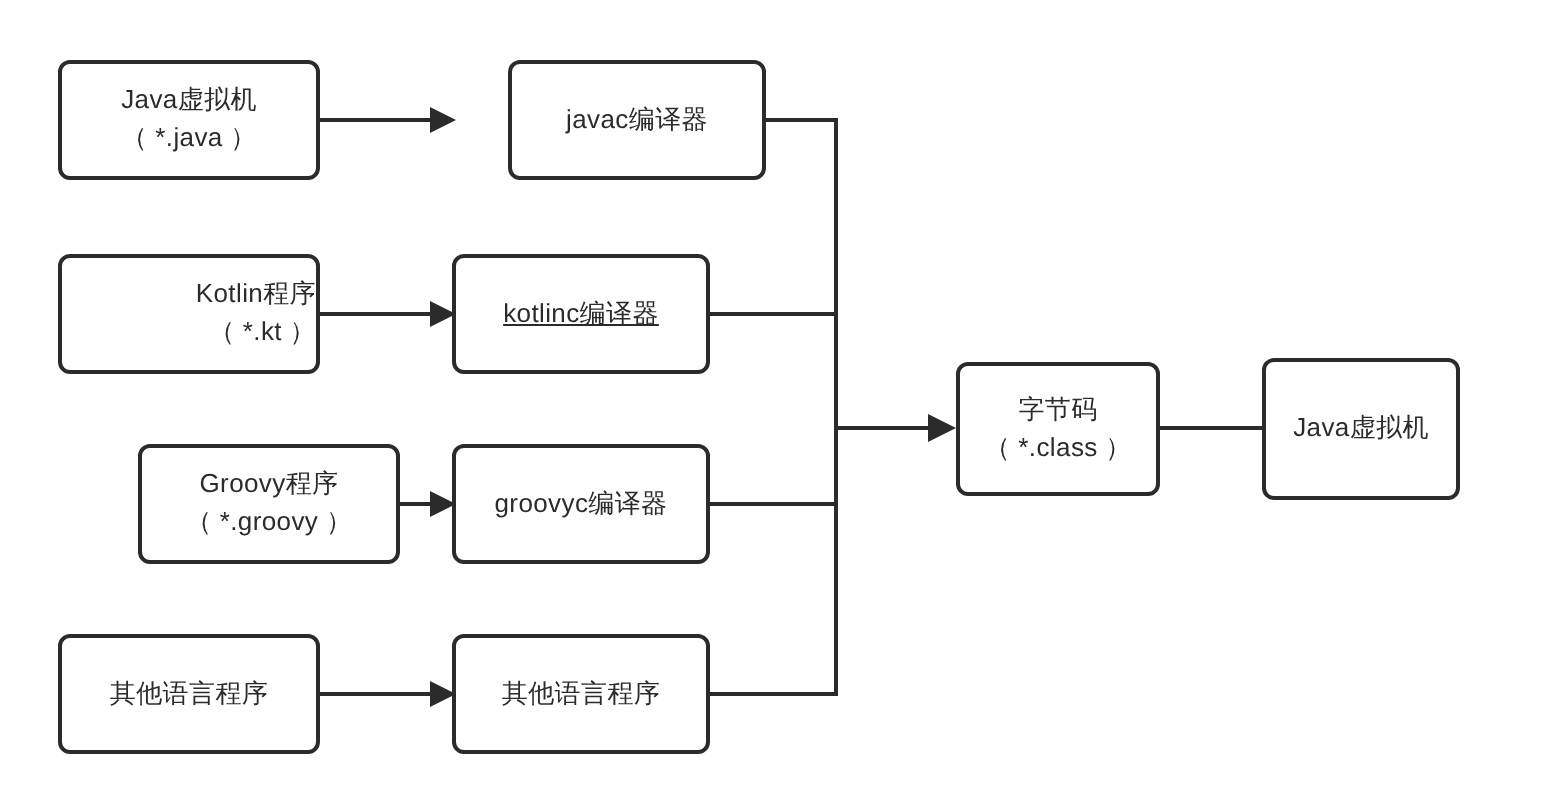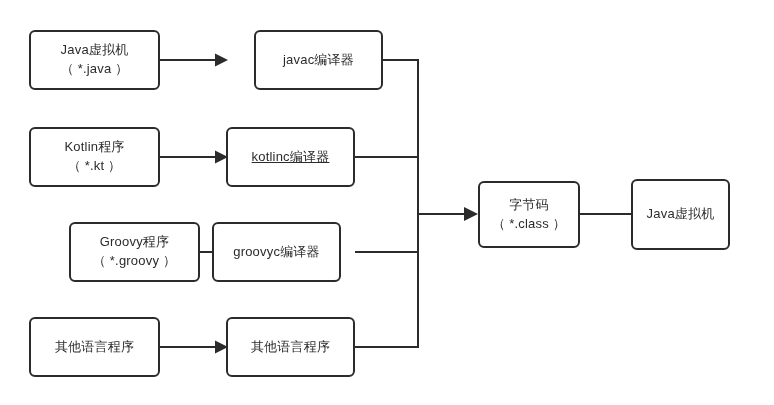--- a/index.html
+++ b/index.html
@@ -104,21 +104,21 @@
       <line x1="580" y1="214" x2="632" y2="214"></line>
       <polygon class="arrowhead" points="632,207 646,214 632,221"></polygon>
     </g>
   </svg>
 
   <div class="node" style="left:29px; top:30px; width:131px; height:60px;">
     <span class="line1">Java虚拟机</span>
     <span class="line2">（ *.java ）</span>
   </div>
 
-  <div class="node" style="left:29px; top:127px; width:131px; height:60px;">
+  <div class="node" style="left:29px; top:127px; width:131px; height:60px;align-items:flex-end;">
     <span class="line1">Kotlin程序</span>
     <span class="line2">（ *.kt ）</span>
   </div>
 
   <div class="node" style="left:29px; top:222px; width:131px; height:60px;margin-left:40px;">
     <span class="line1">Groovy程序</span>
     <span class="line2">（ *.groovy ）</span>
   </div>
 
   <div class="node" style="left:29px; top:317px; width:131px; height:60px;">
@@ -129,21 +129,21 @@
   <div class="node" style="left:226px; top:30px; width:129px; height:60px;margin-left:28px;">
     <span class="line1">javac编译器</span>
 
   </div>
 
   <div class="node" style="left:226px; top:127px; width:129px; height:60px;text-decoration:underline;">
     <span class="line1">kotlinc编译器</span>
 
   </div>
 
-  <div class="node" style="left:212px; top:222px; width:129px; height:60px;">
+  <div class="node" style="left:226px; top:222px; width:129px; height:60px;">
     <span class="line1">groovyc编译器</span>
 
   </div>
 
   <div class="node" style="left:226px; top:317px; width:129px; height:60px;">
     <span class="line1">其他语言程序</span>
 
   </div>
 
   <div class="node" style="left:478px; top:181px; width:102px; height:67px;">

